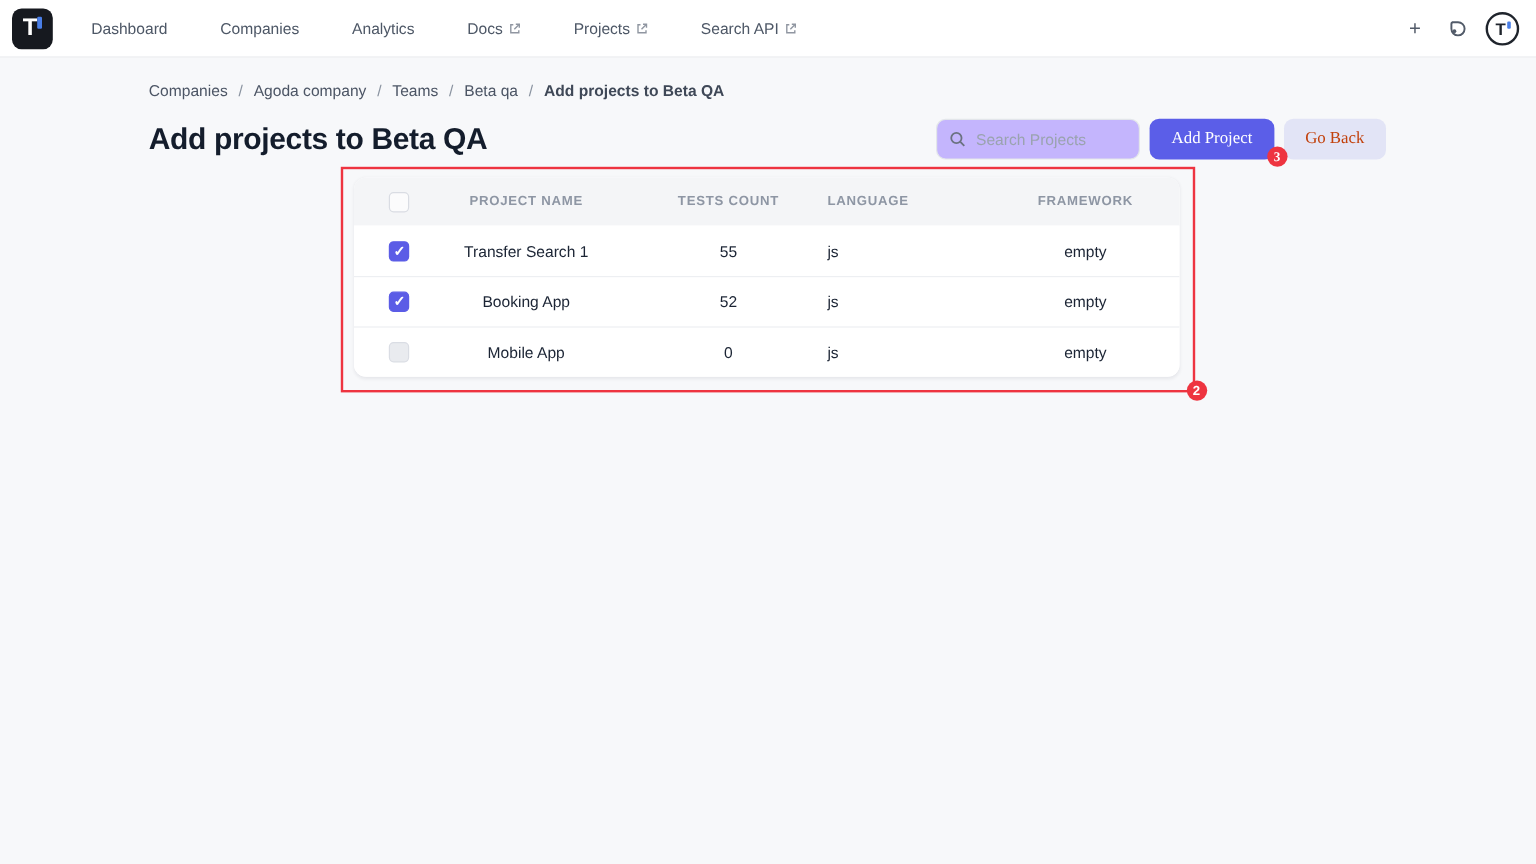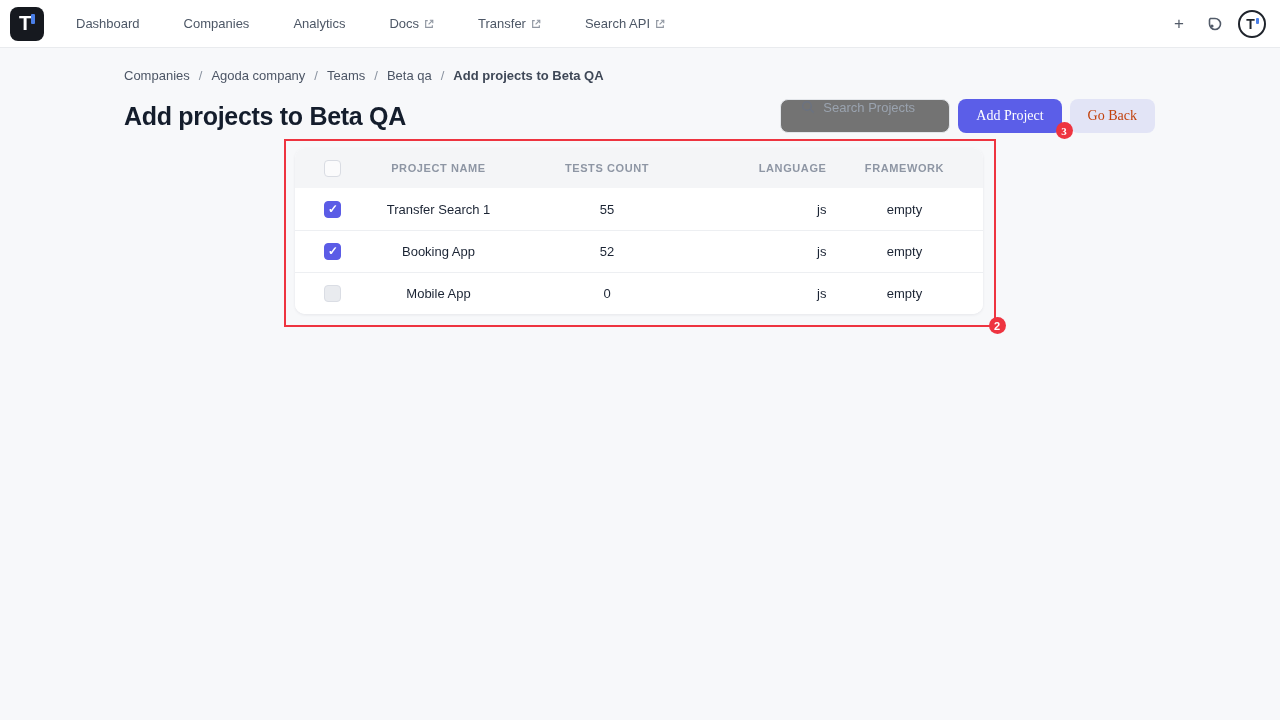--- a/index.html
+++ b/index.html
@@ -36,22 +36,22 @@
     color:#4c5565; }
   .crumb { cursor:pointer; }
   .crumb.current { font-weight:600; color:#3f4857; cursor:default; }
   .sep { color:#8a93a0; }
 
   .header-row { display:flex; align-items:center; justify-content:space-between;
     margin-top:16px; }
   .page-title { font-size:25px; font-weight:700; color:#141d2c;
     letter-spacing:-.3px; }
   .controls { display:flex; align-items:center; gap:8px; }
-  .search-box { display:flex; align-items:flex-start; gap:8px; width:170px; height:34px;
-    background:#737373; border:1px solid #e3e6ea; border-radius:8px; padding:0 20px; }
+  .search-box { display:flex; align-items:center; gap:8px; width:170px; height:34px;
+    background:#c4b5fd; border:1px solid #e3e6ea; border-radius:8px; padding:0 10px; }
   .search-box input { border:none; outline:none; font-size:13px; width:100%;
     color:#1b2434; font-family:"Liberation Sans", sans-serif; background:transparent; }
   .search-box input::placeholder { color:#9aa3af; }
   .btn { height:34px; border:none; border-radius:8px; font-size:14px;
     font-weight:500; cursor:pointer; font-family:Liberation Serif, serif; }
   .btn-primary { background:#5b5ee8; color:#fff; padding:0 18px; position:relative; }
   .btn-light { background:#e2e4f6; color:#c2410c; padding:0 18px; }
 
   
   .annotation-box { width:712px; margin:6px auto 0; border:2px solid #ee3440;
@@ -64,21 +64,21 @@
 
   .card { width:688px; background:#fff; border-radius:10px; overflow:hidden;
     box-shadow:0 1px 3px rgba(20,30,50,.08); }
   .thead { display:flex; align-items:center; height:40px; background:#f4f5f7; }
   .trow { display:flex; align-items:center; height:42px; background:#fff;
     border-top:1px solid #edeff2; }
   .col-check { width:40px; display:flex; justify-content:center; align-items:center;
     padding-left:18px; width:58px; }
   .col-name { width:172px; text-align:center; }
   .col-tests { width:165px; text-align:center; }
-  .col-lang { width:137px; text-align:right; }
+  .col-lang { width:137px; text-align:left; }
   .col-frame { width:156px; text-align:center; }
   .th { font-size:11px; font-weight:600; color:#8e96a4; letter-spacing:.6px;
     text-transform:uppercase; }
   .td { font-size:13px; font-weight:400; color:#1b2434; }
   .checkbox { width:17px; height:17px; border-radius:4px; background:#fbfbfc;
     border:1px solid #d9dce3; cursor:pointer; position:relative; }
   .trow .checkbox { background:#e9ebef; border-color:#dadde4; }
   .checkbox.checked { background:#5b5ce6; border-color:#5b5ce6; }
   .checkbox.checked::after { content:"✓"; position:absolute; color:#fff;
     font-size:12px; font-weight:700; left:3px; top:0px; }
@@ -105,21 +105,21 @@
       <span>Docs</span>
       <span class="ext">
         <svg width="10" height="10" viewBox="0 0 12 12" fill="none" stroke="#6b7482" stroke-width="1.4">
           <path d="M4.5 2H2v8h8V7.5"></path>
             <path d="M7 1.5h3.5V5"></path>
             <path d="M10.3 1.7L5.5 6.5"></path>
         </svg>
       </span>
     </div>
     <div class="nav-item">
-      <span>Transfer</span>
+      <span>Projects</span>
       <span class="ext">
         <svg width="10" height="10" viewBox="0 0 12 12" fill="none" stroke="#6b7482" stroke-width="1.4">
           <path d="M4.5 2H2v8h8V7.5"></path>
             <path d="M7 1.5h3.5V5"></path>
             <path d="M10.3 1.7L5.5 6.5"></path>
         </svg>
       </span>
     </div>
     <div class="nav-item">
       <span>Search API</span>

